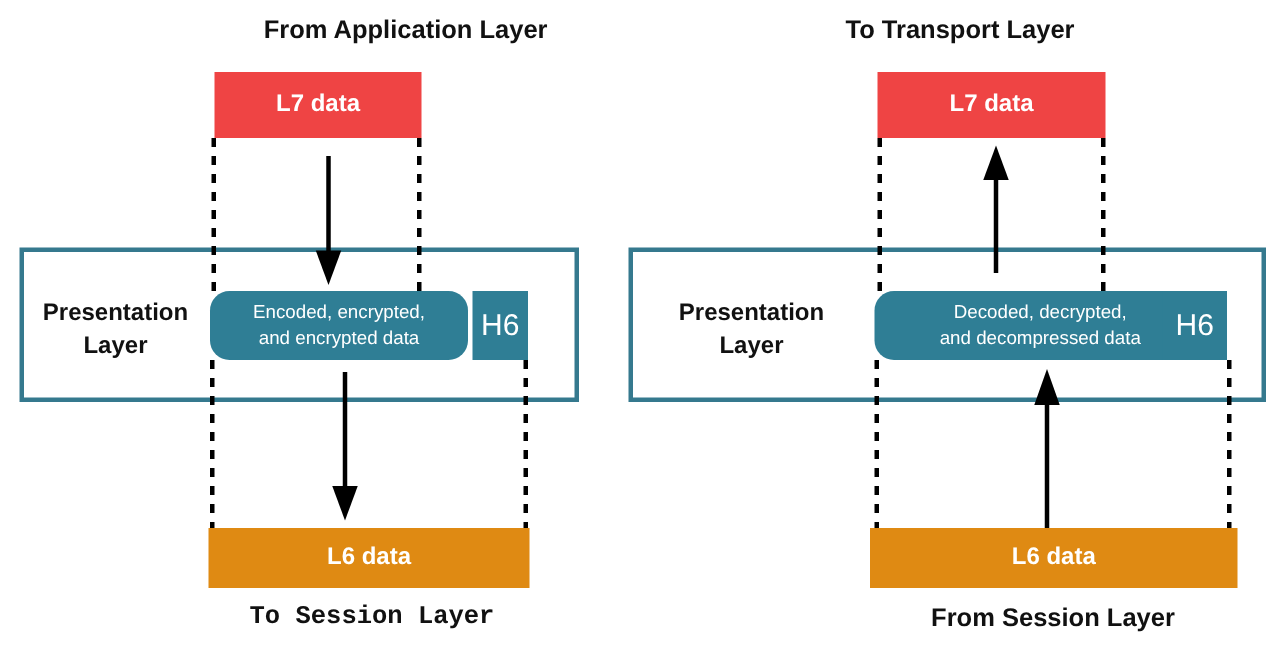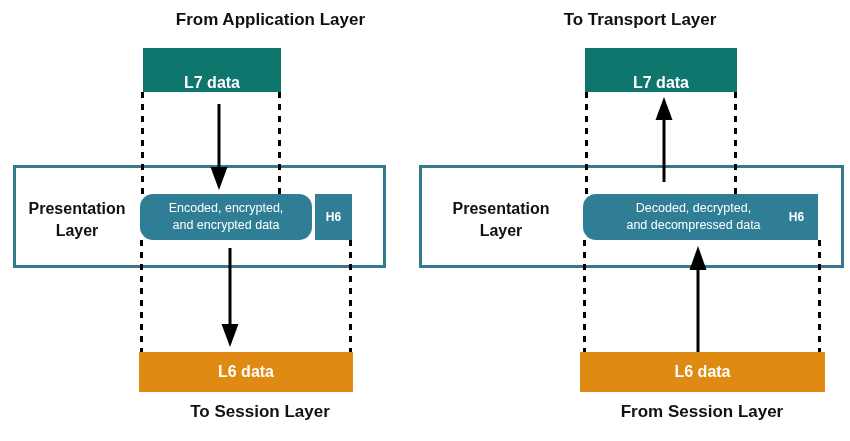--- a/index.html
+++ b/index.html
@@ -21,21 +21,21 @@
   }
   .fillbox {
     position: absolute;
     display: flex;
     align-items: center;
     justify-content: center;
     color: #ffffff;
     font-weight: bold;
     font-size: 16px;
   }
-  .red    { background: #0f766e; align-items: flex-end; }
+  .red    { background: #ef4444; }
   .orange { background: #df8a13; }
   .presbox {
     position: absolute;
     border: 3px solid #35798e;
     background: #ffffff;
     box-sizing: border-box;
   }
   .preslabel {
     position: absolute;
     width: 114px;
@@ -58,33 +58,33 @@
     line-height: 1.35;
     background: #2f7e95;
     border-radius: 13px;
   }
   .h6box {
     position: absolute;
     display: flex;
     align-items: center;
     justify-content: center;
     color: #ffffff;
-    font-weight: bold;
-    font-size: 12px;
+    font-weight: normal;
+    font-size: 20px;
     background: #2f7e95;
   }
   
   #lt       { left: 65px;  top: 10px; text-align: right; }
   #l7-left  { left: 143px; top: 48px;  width: 138px; height: 44px; }
   #pres-left{ left: 13px;  top: 165px; width: 373px; height: 103px; }
   #pl-left  { left: 20px;  top: 198px; }
   #db-left  { left: 140px; top: 194px; width: 172px; height: 46px; }
   #h6-left  { left: 315px; top: 194px; width: 37px;  height: 46px; }
   #l6-left  { left: 139px; top: 352px; width: 214px; height: 40px; }
-  #bl-left  { left: 110px;  top: 402px; }
+  #bl-left  { left: 98px;  top: 402px; font-family: Liberation Mono, monospace; }
   
   #rt       { left: 490px; top: 10px; }
   #l7-right { left: 585px; top: 48px;  width: 152px; height: 44px; }
   #pres-right{ left: 419px; top: 165px; width: 425px; height: 103px; }
   #pl-right { left: 444px; top: 198px; }
   #db-right { left: 583px; top: 194px; width: 189px; height: 46px; padding-left: 16px; }
   #h6-right { left: 775px; top: 194px; width: 43px;  height: 46px; }
   #l6-right { left: 580px; top: 352px; width: 245px; height: 40px; }
   #bl-right { left: 552px; top: 402px; }
   .overlay {

